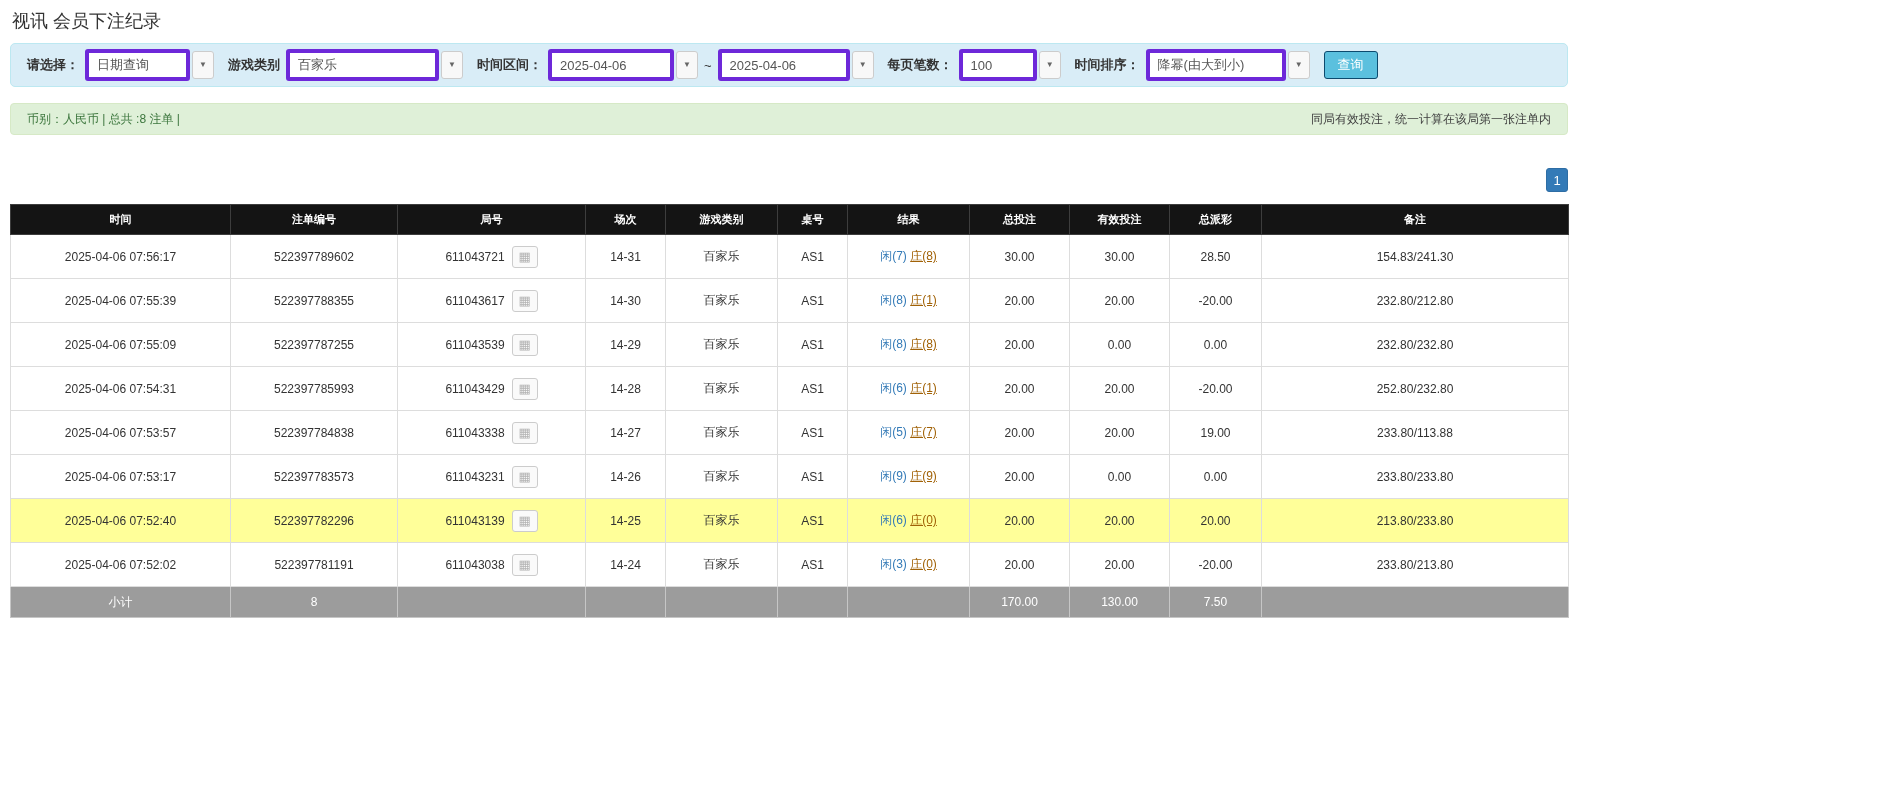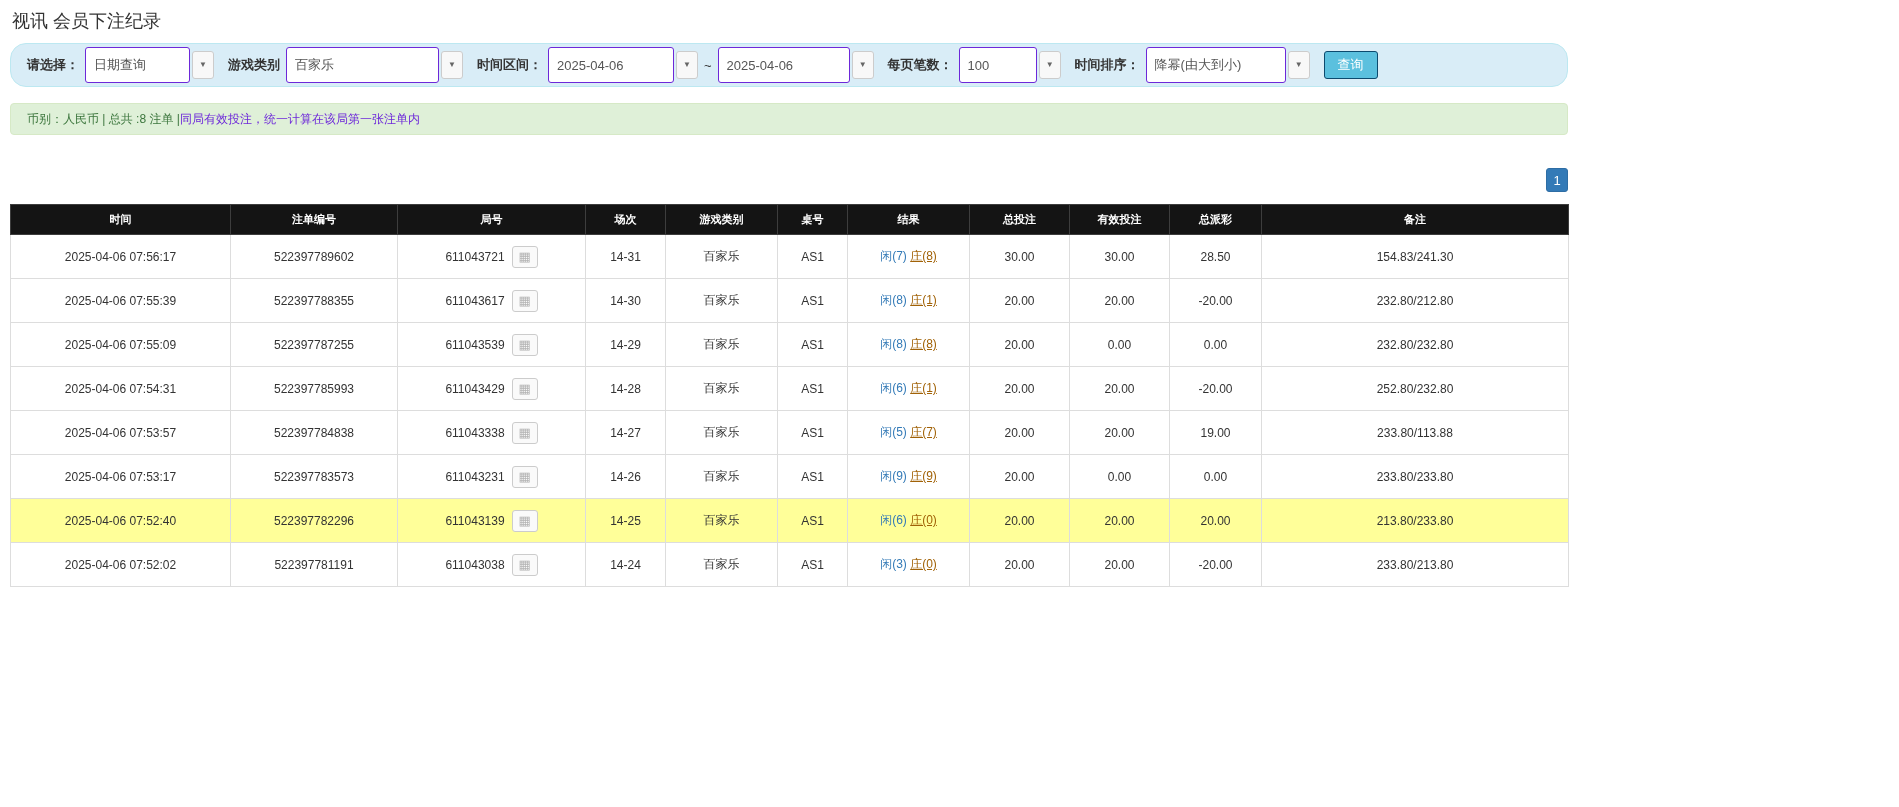--- a/index.html
+++ b/index.html
@@ -9,54 +9,54 @@
     font-family: "Liberation Sans", "DejaVu Sans", sans-serif;
     font-size: 13px; color: #333;
     overflow: hidden;
   }
   .content { width: 1558px; margin-left: 10px; }
 
   .page-title { font-size: 18px; font-weight: normal; color: #333; padding: 9px 0 10px 2px; }
 
   
   .filter-bar {
-    background: #d9edf7; border: 1px solid #bce8f1; border-radius: 16px;
+    background: #d9edf7; border: 1px solid #bce8f1; border-radius: 5px;
     height: 44px; display: flex; align-items: center; padding: 0 16px;
   }
   .flabel { font-weight: bold; color: #333; font-size: 13px; white-space: nowrap; }
   .gap-lg { margin-left: 14px; }
   .gap-sm { margin-left: 6px; }
   .combo { display: inline-flex; align-items: center; }
   .combo-input {
-    height: 36px; border: 1px solid #6d28d9; border-radius: 3px; background: #fff;
+    height: 28px; border: 4px solid #6d28d9; border-radius: 3px; background: #fff;
     padding: 12px 8px; font-size: 13px; color: #555;
     font-family: "Liberation Sans", "DejaVu Sans", sans-serif;
   }
   .combo-btn {
     width: 22px; height: 28px; margin-left: 2px; border: 1px solid #ccc;
     border-radius: 3px; background: #f8f8f8; cursor: pointer;
     display: inline-flex; align-items: center; justify-content: center; padding: 0;
   }
   .caret { font-size: 8px; color: #666; line-height: 1; }
   .tilde { margin: 0 6px; color: #333; }
   .search-btn {
     height: 28px; padding: 0 13px; margin-left: 14px;
     background: #5bc0de; border: 1px solid #0c4a6e; border-radius: 3px;
     color: #fff; font-size: 13px; cursor: pointer;
     font-family: "Liberation Sans", "DejaVu Sans", sans-serif;
   }
 
   
   .summary-bar {
     margin-top: 16px; background: #dff0d8; border: 1px solid #d6e9c6; border-radius: 4px;
-    height: 32px; display: flex; align-items: center; justify-content: flex-start;
+    height: 32px; display: flex; align-items: center; justify-content: space-between;
     padding: 0 16px; font-size: 12px;
   }
   .summary-left { color: #3c763d; }
-  .summary-notice { color: #6d28d9; }
+  .summary-notice { color: #404040; }
 
   
   .pagination { margin-top: 33px; display: flex; justify-content: flex-end; }
   .page-btn {
     min-width: 22px; height: 24px; padding: 0 6px;
     background: #337ab7; border: 1px solid #2e6da4; border-radius: 3px;
     color: #fff; font-size: 13px; cursor: pointer;
   }
 
   
@@ -298,16 +298,29 @@
           <td>百家乐</td>
           <td>AS1</td>
           <td><span class="player">闲(3)</span> <span class="banker">庄(0)</span></td>
           <td class="bet-amount">20.00</td>
           <td>20.00</td>
           <td class="neg">-20.00</td>
           <td>233.80/213.80</td>
         </tr>
       </tbody>
     <tfoot>
+      <tr>
+        <td>小计</td>
+        <td>8</td>
+        <td></td>
+        <td></td>
+        <td></td>
+        <td></td>
+        <td></td>
+        <td>170.00</td>
+        <td>130.00</td>
+        <td>7.50</td>
+        <td></td>
+      </tr>
     </tfoot>
   </table>
 
 </div>
 
 </body></html>

